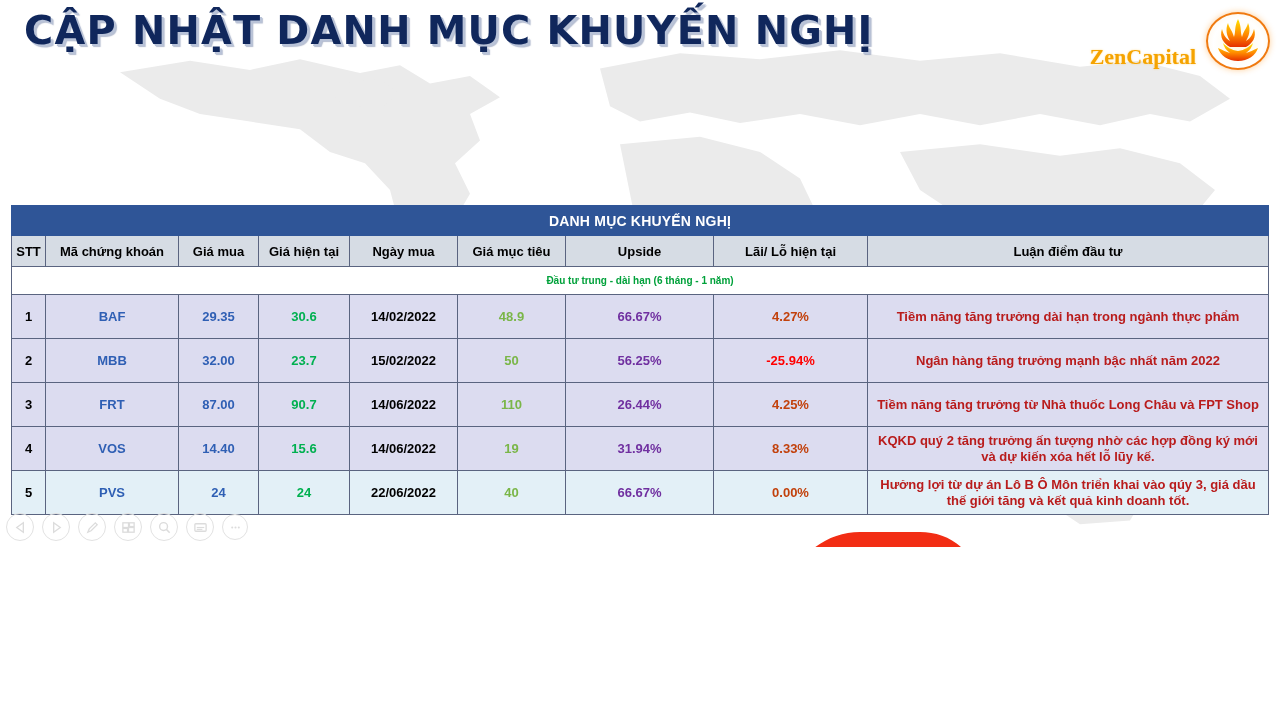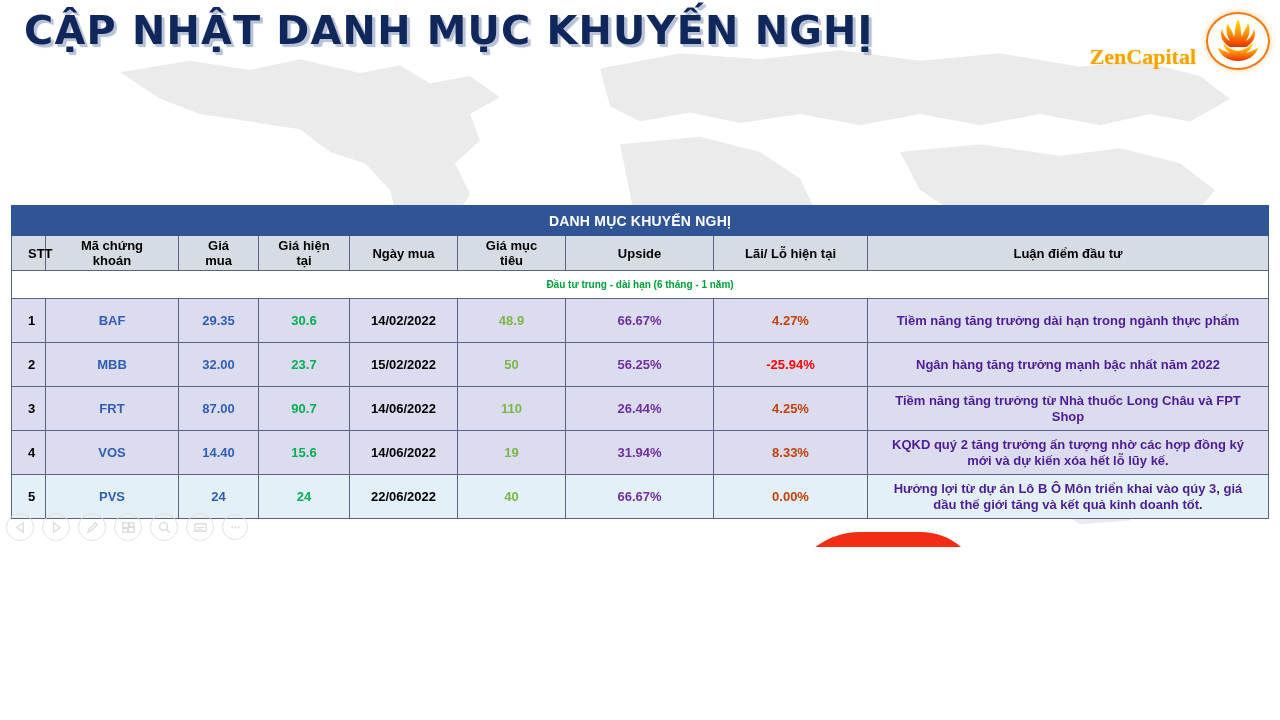--- a/index.html
+++ b/index.html
@@ -69,21 +69,21 @@
     width: 1258px;
   }
   table.recs {
     width: 100%;
     border-collapse: collapse;
     table-layout: fixed;
     font-size: 13px;
   }
   table.recs td, table.recs th {
     border: 1px solid #5a6480;
-    padding: 2px 16px;
+    padding: 2px 4px;
   }
   .tbl-title {
     background: #2f5597;
     color: #ffffff;
     font-size: 14px;
     font-weight: bold;
     text-align: center;
     height: 30px;
     letter-spacing: .2px;
     border: 1px solid #2f5597 !important;
@@ -122,21 +122,21 @@
   td.c-stt      { color: #000000; }
   td.c-ticker   { color: #2f5fb4; }
   td.c-buy      { color: #2f5fb4; }
   td.c-cur      { color: #00b050; }
   td.c-date     { color: #000000; }
   td.c-target   { color: #7ab648; }
   td.c-upside   { color: #7030a0; }
   td.c-pl       { color: #c2410c; }
   td.c-pl.neg   { color: #ff0000; }
   td.c-thesis {
-    color: #4c1d95;
+    color: #b91c1c;
     text-align: left;
     font-size: 13px;
     line-height: 1.18;
     padding-left: 7px;
     padding-right: 4px;
   }
 
   
   .seesaw { position: absolute; left: 0; top: 520px; width: 1280px; height: 200px; }
   .seesaw svg { display: block; }

